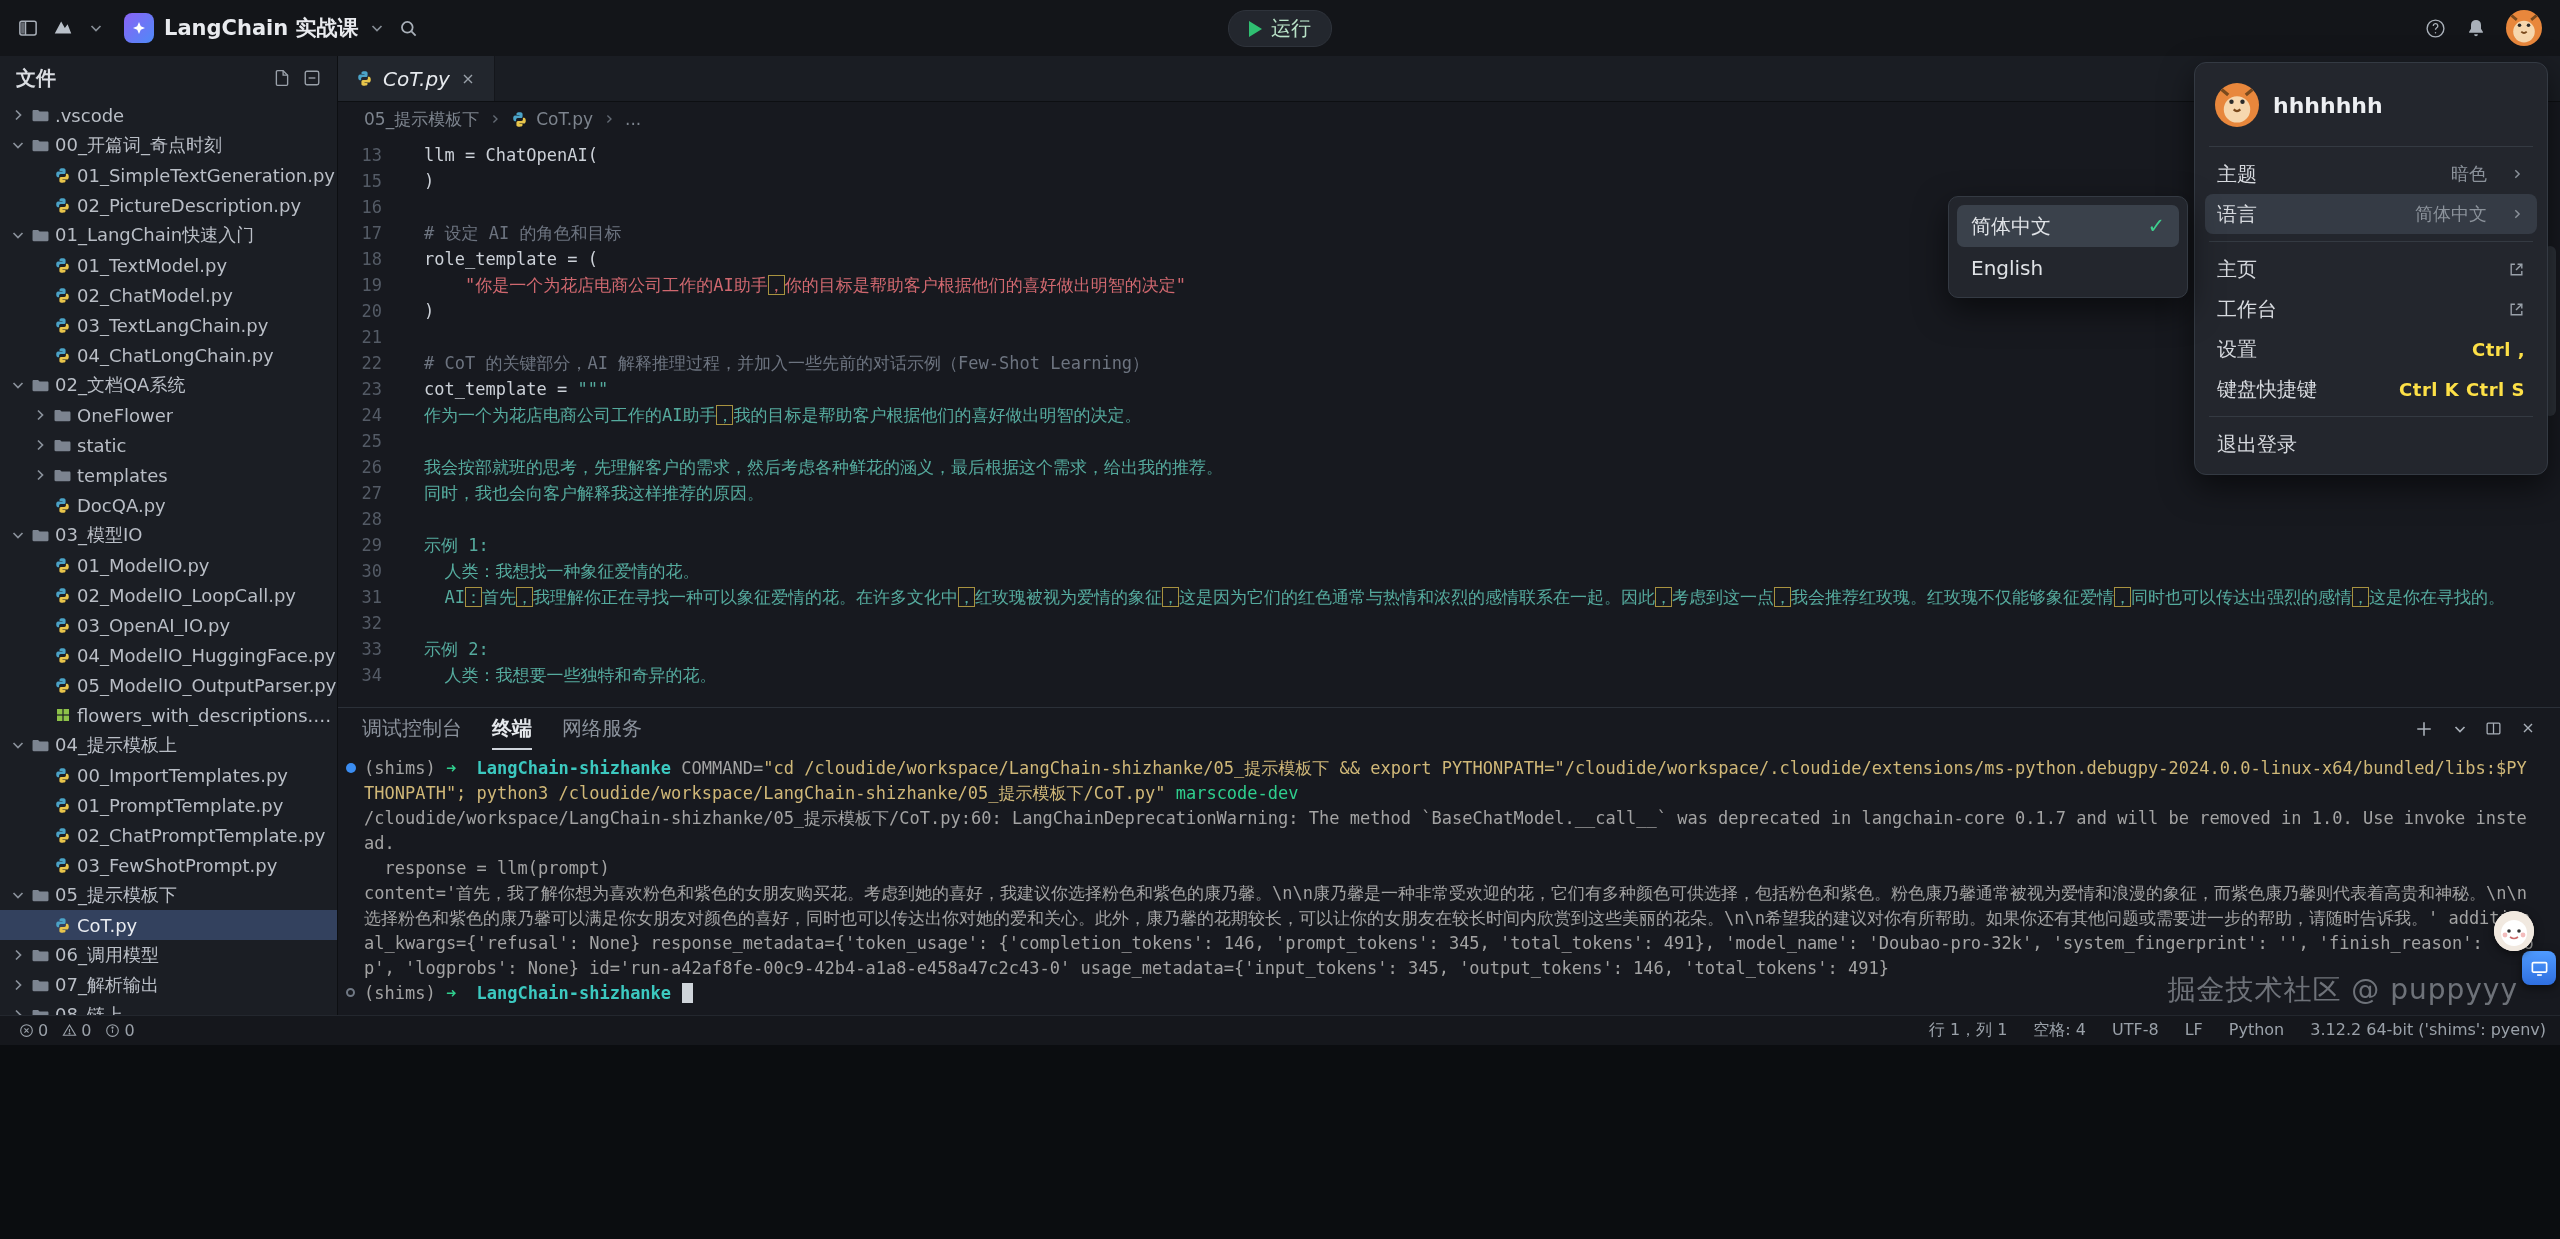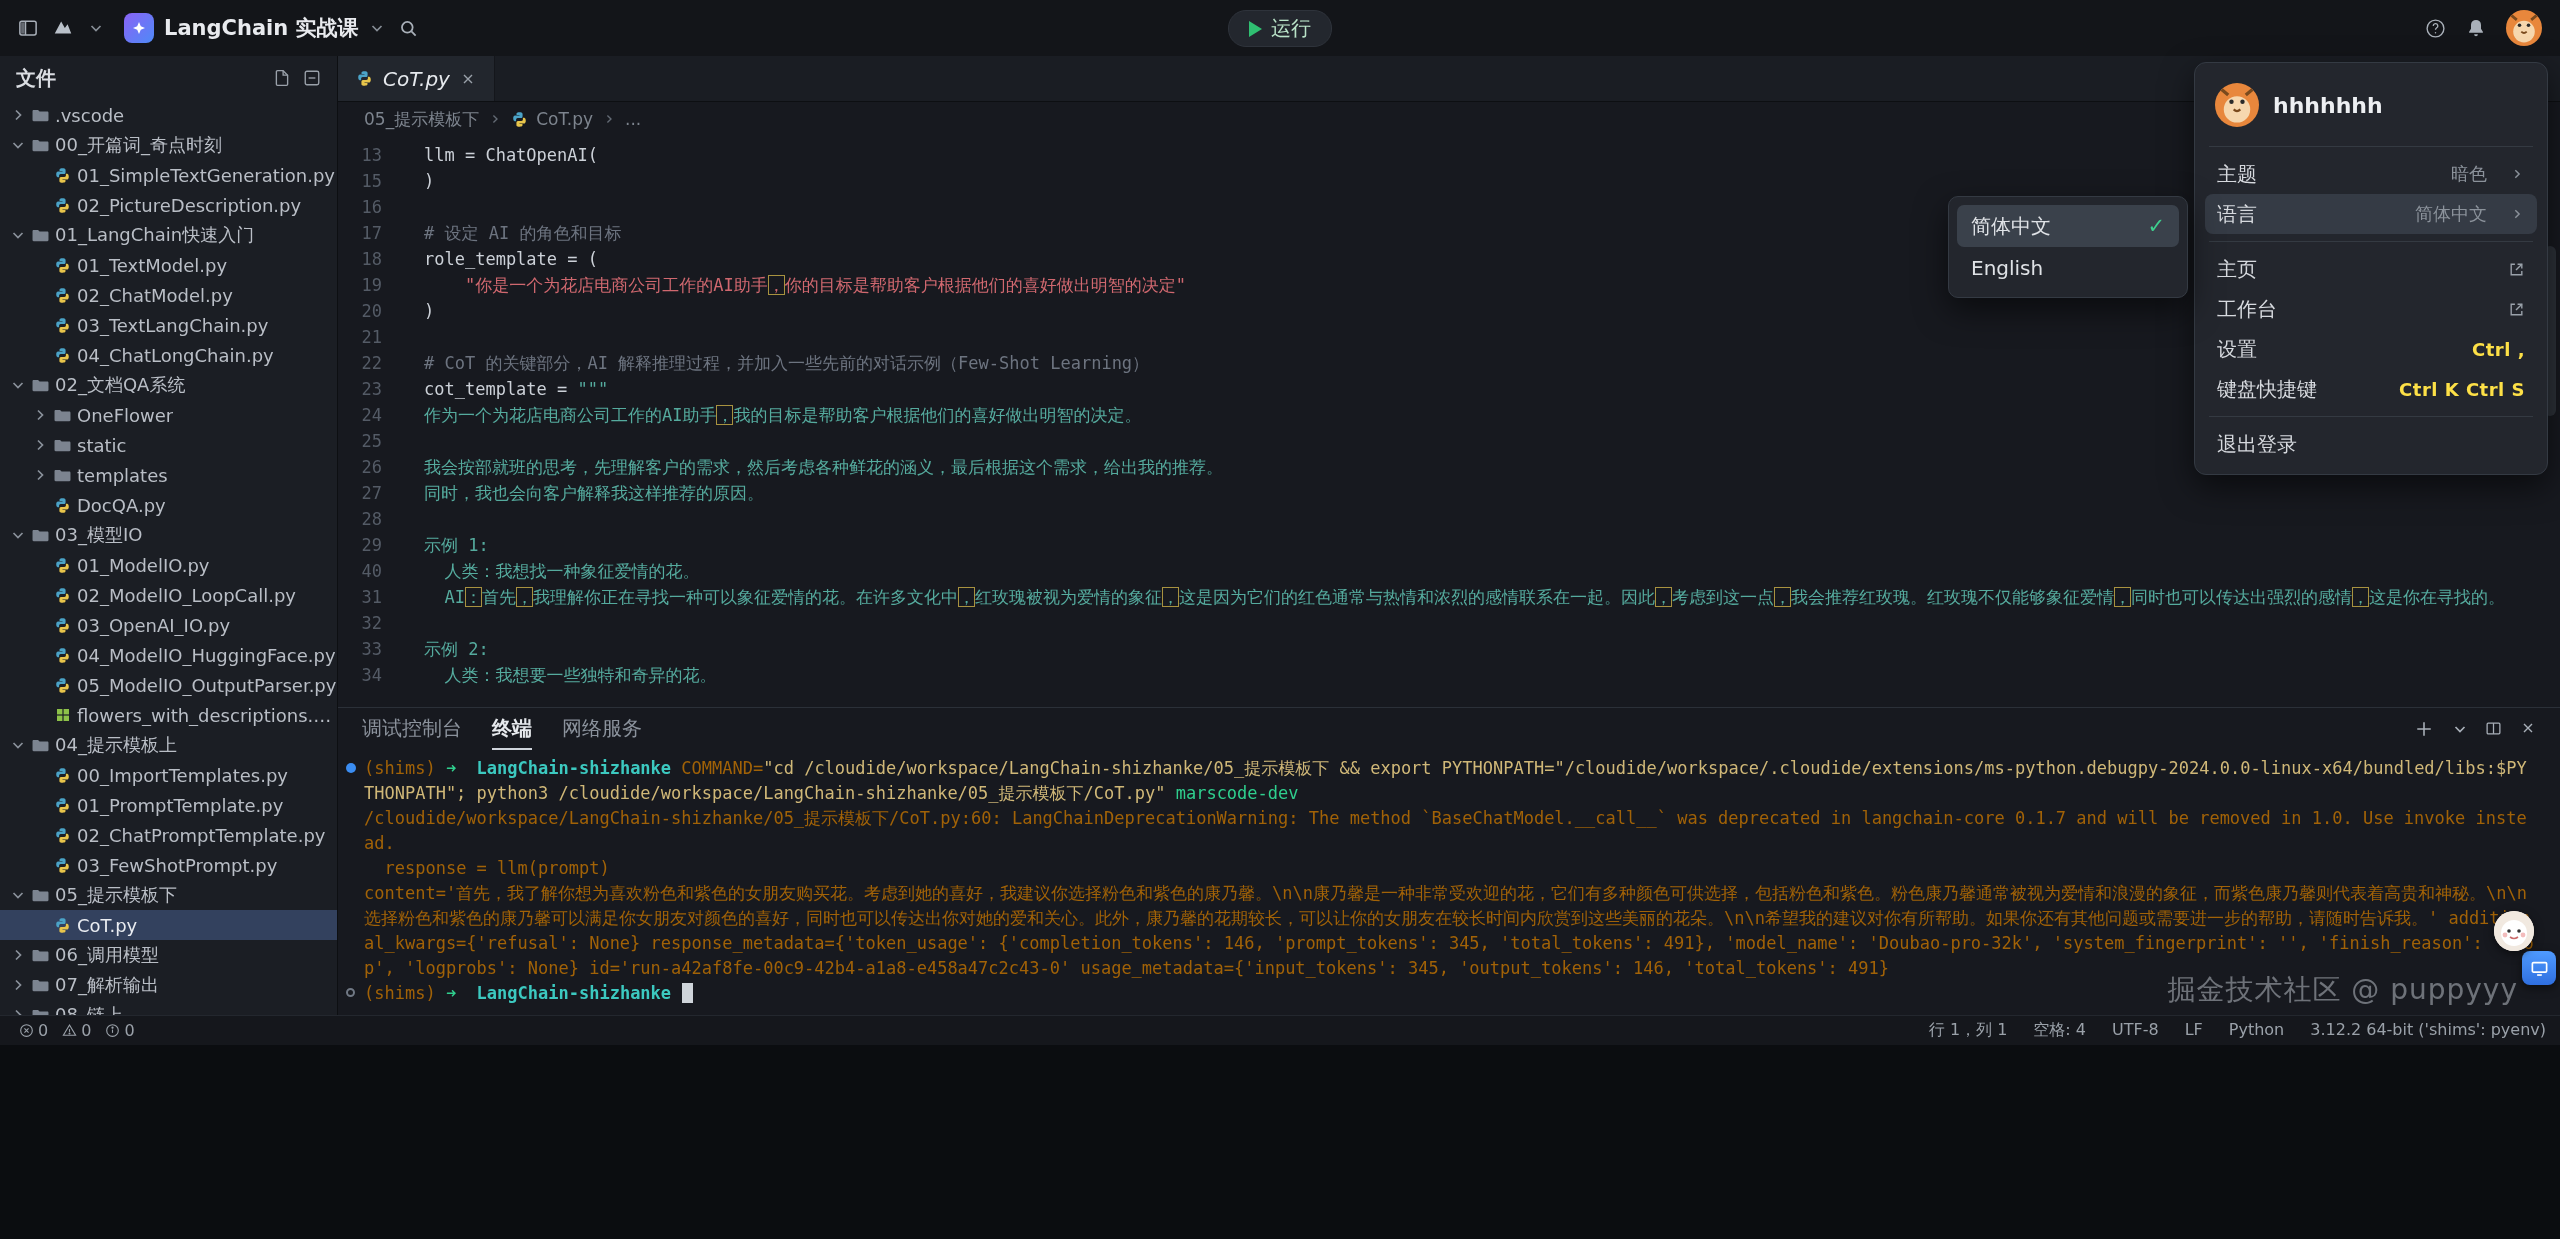--- a/index.html
+++ b/index.html
@@ -61,21 +61,21 @@
 .ptabs{display:flex;gap:30px;height:100%}
 .ptab{display:flex;align-items:center;height:100%;font-size:20px;color:#8b929c;border-bottom:2px solid transparent;cursor:pointer}
 .ptab.active{color:#e6e9ed;font-weight:bold;border-bottom-color:#cfd4db}
 .panel-actions{margin-left:auto;display:flex;gap:18px;color:#a9b0b9}
 .term{flex:1;overflow:hidden;padding:6px 24px 0 26px;font-family:"DejaVu Sans Mono","Liberation Mono",monospace;font-size:17px;line-height:25px}
 .term-line{position:relative}
 .term-text{white-space:pre-wrap;word-break:break-all;color:#ccd1d7;display:block}
 .deco{position:absolute;left:-18px;top:7px}
 .deco-dot{width:10px;height:10px;border-radius:50%;background:#3b8df2}
 .deco-circ{width:9px;height:9px;border-radius:50%;border:2px solid #707884}
-.t-wh{color:#a16207}
+.t-wh{color:#a3a3a3}
 .t-gr{color:#2fcf8e}
 .t-cy{color:#3cc9c0;font-weight:bold}
 .t-ye{color:#d0b878}
 .cursor{display:inline-block;width:11px;height:20px;background:#cfd4da;vertical-align:-4px;margin-left:1px}
 
 
 .statusbar{position:absolute;left:0;right:0;bottom:0;height:30px;background:#15171c;border-top:1px solid #23272e;display:flex;align-items:center;padding:0 14px;font-size:16px;color:#9aa1a9;z-index:45}
 .sb-left{display:flex;gap:4px}
 .sb-prob{display:flex;align-items:center;gap:4px;padding:0 5px;cursor:pointer}
 .sb-ic{display:flex}
@@ -727,21 +727,21 @@
           </div>
           <div class="code-line">
             <span class="ln">28</span>
             <span class="code-text"></span>
           </div>
           <div class="code-line">
             <span class="ln">29</span>
             <span class="code-text"><span class="tk-t">示例 1:</span></span>
           </div>
           <div class="code-line">
-            <span class="ln">40</span>
+            <span class="ln">30</span>
             <span class="code-text"><span class="tk-t">  人类：我想找一种象征爱情的花。</span></span>
           </div>
           <div class="code-line">
             <span class="ln">31</span>
             <span class="code-text"><span class="tk-t">  AI</span><span class="tk-b">：</span><span class="tk-t">首先</span><span class="tk-b">，</span><span class="tk-t">我理解你正在寻找一种可以象征爱情的花。在许多文化中</span><span class="tk-b">，</span><span class="tk-t">红玫瑰被视为爱情的象征</span><span class="tk-b">，</span><span class="tk-t">这是因为它们的红色通常与热情和浓烈的感情联系在一起。因此</span><span class="tk-b">，</span><span class="tk-t">考虑到这一点</span><span class="tk-b">，</span><span class="tk-t">我会推荐红玫瑰。红玫瑰不仅能够象征爱情</span><span class="tk-b">，</span><span class="tk-t">同时也可以传达出强烈的感情</span><span class="tk-b">，</span><span class="tk-t">这是你在寻找的。</span></span>
           </div>
           <div class="code-line">
             <span class="ln">32</span>
             <span class="code-text"></span>
           </div>

